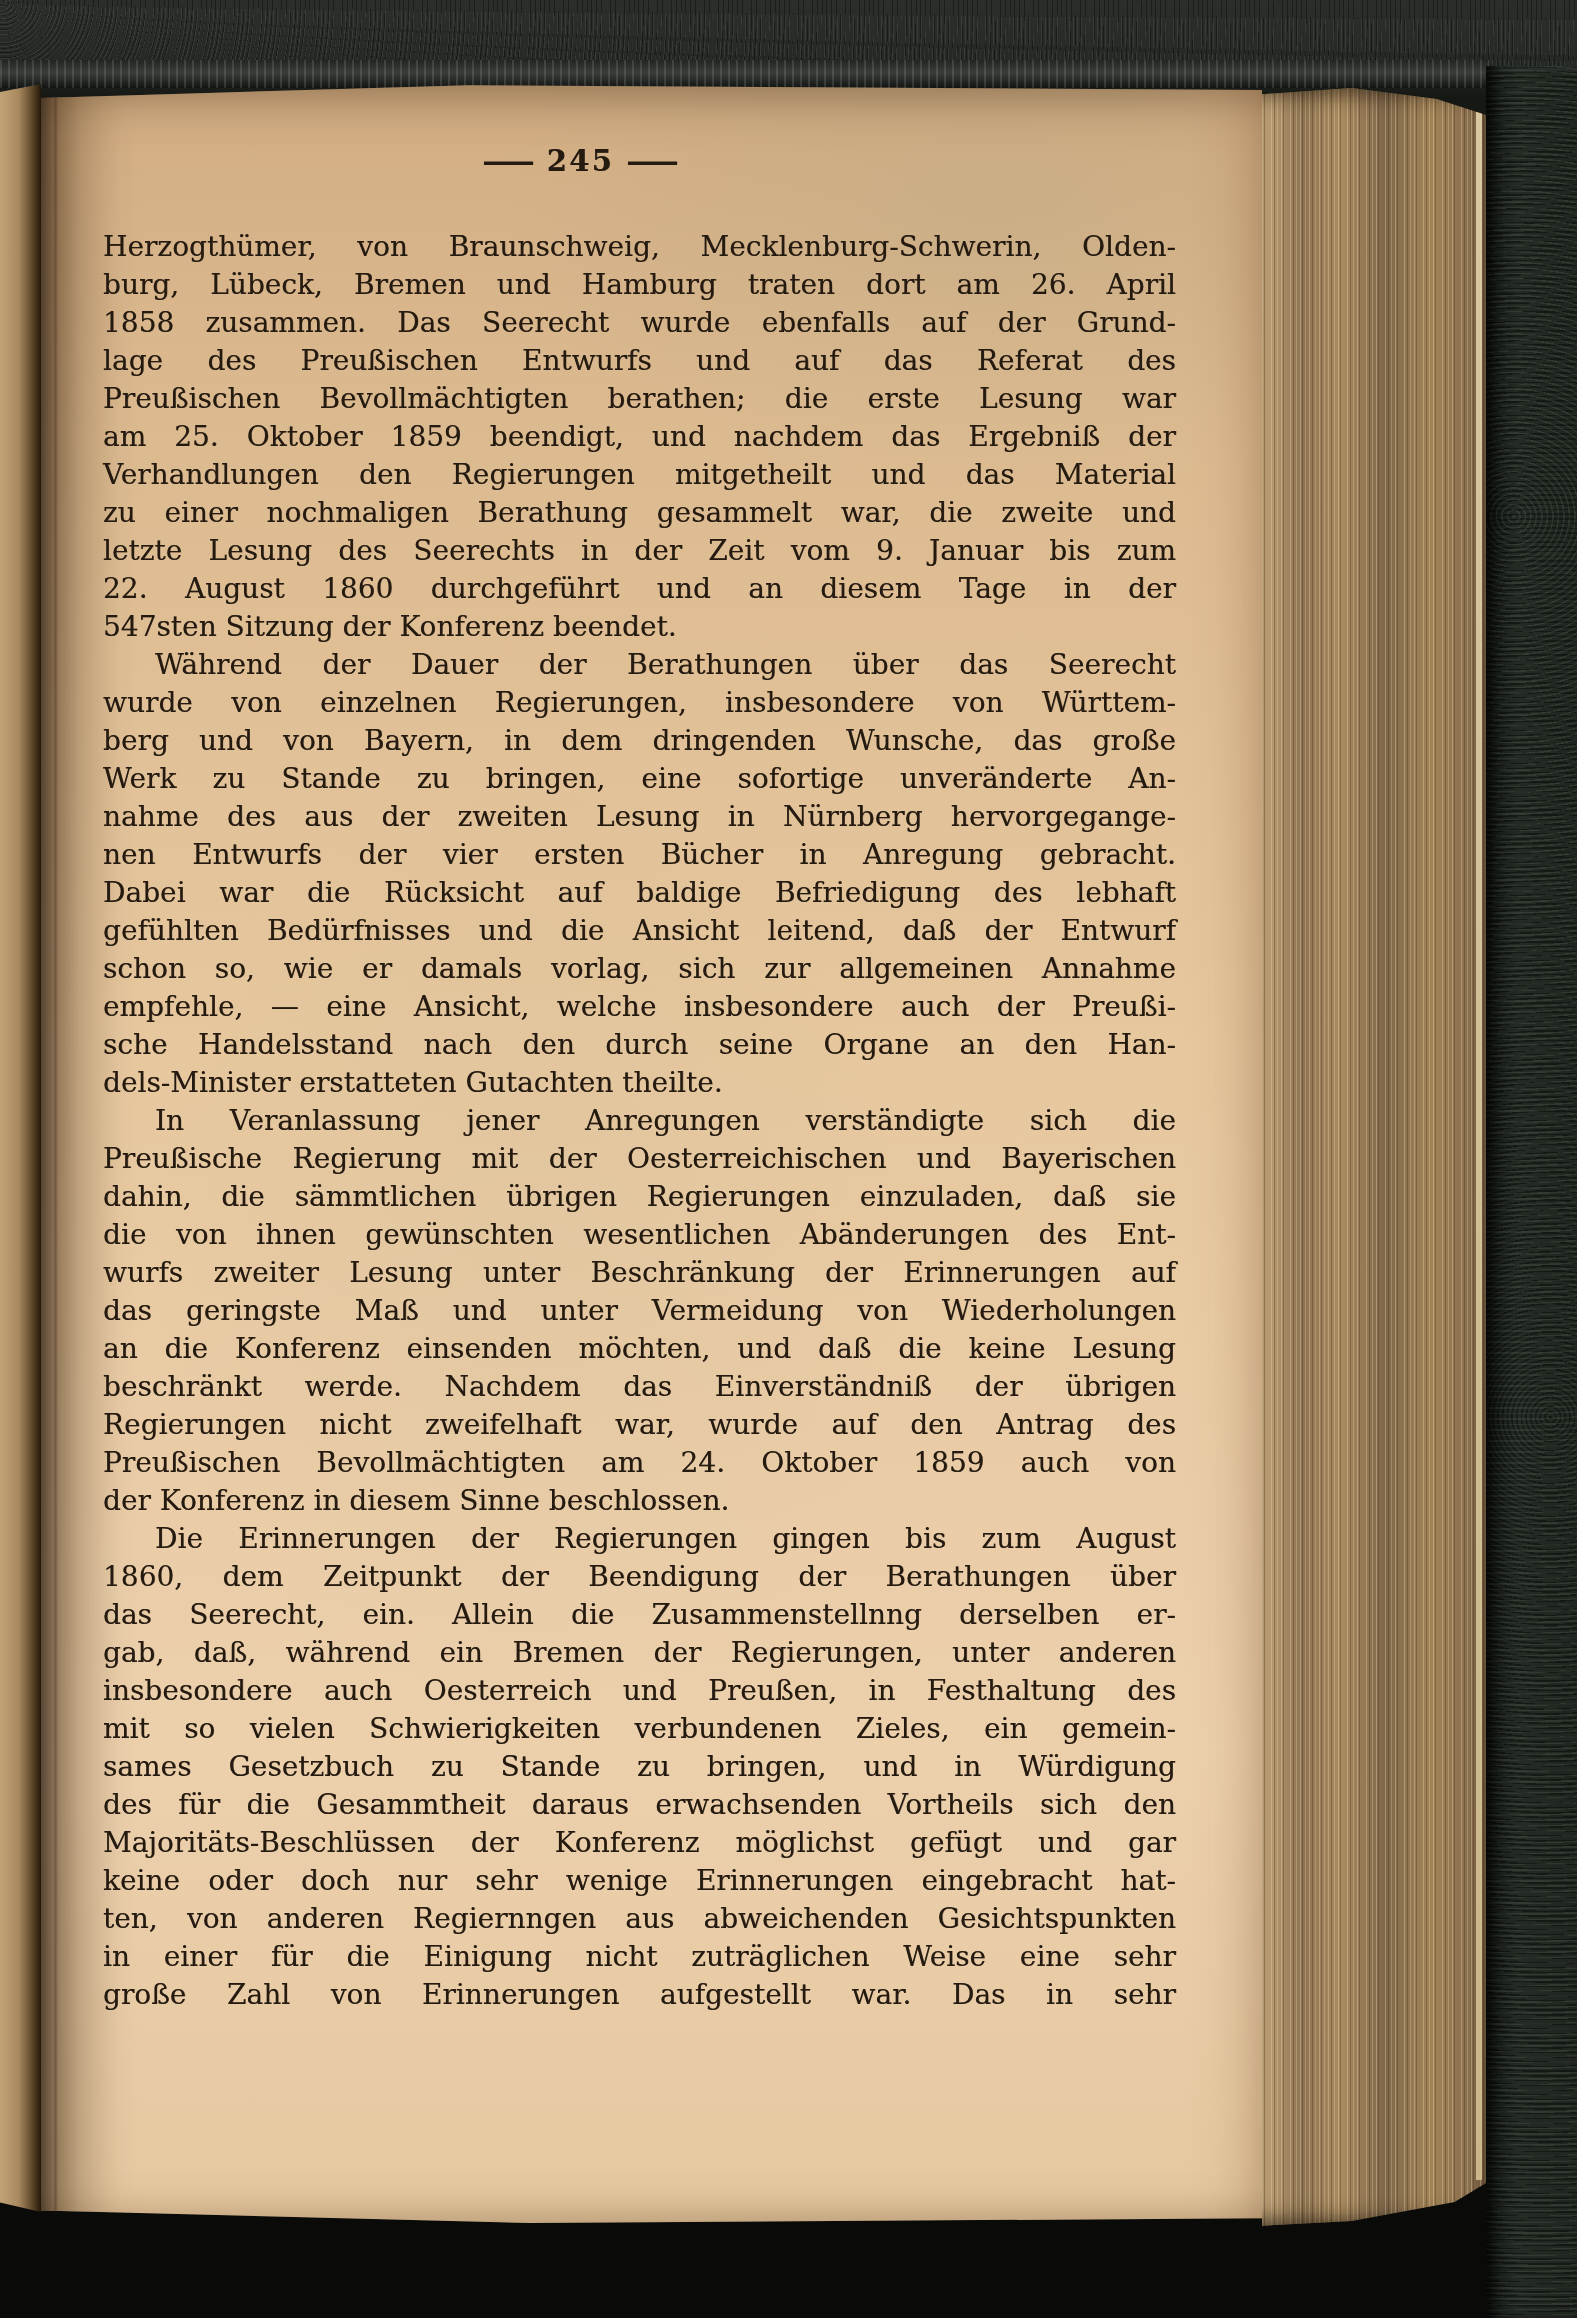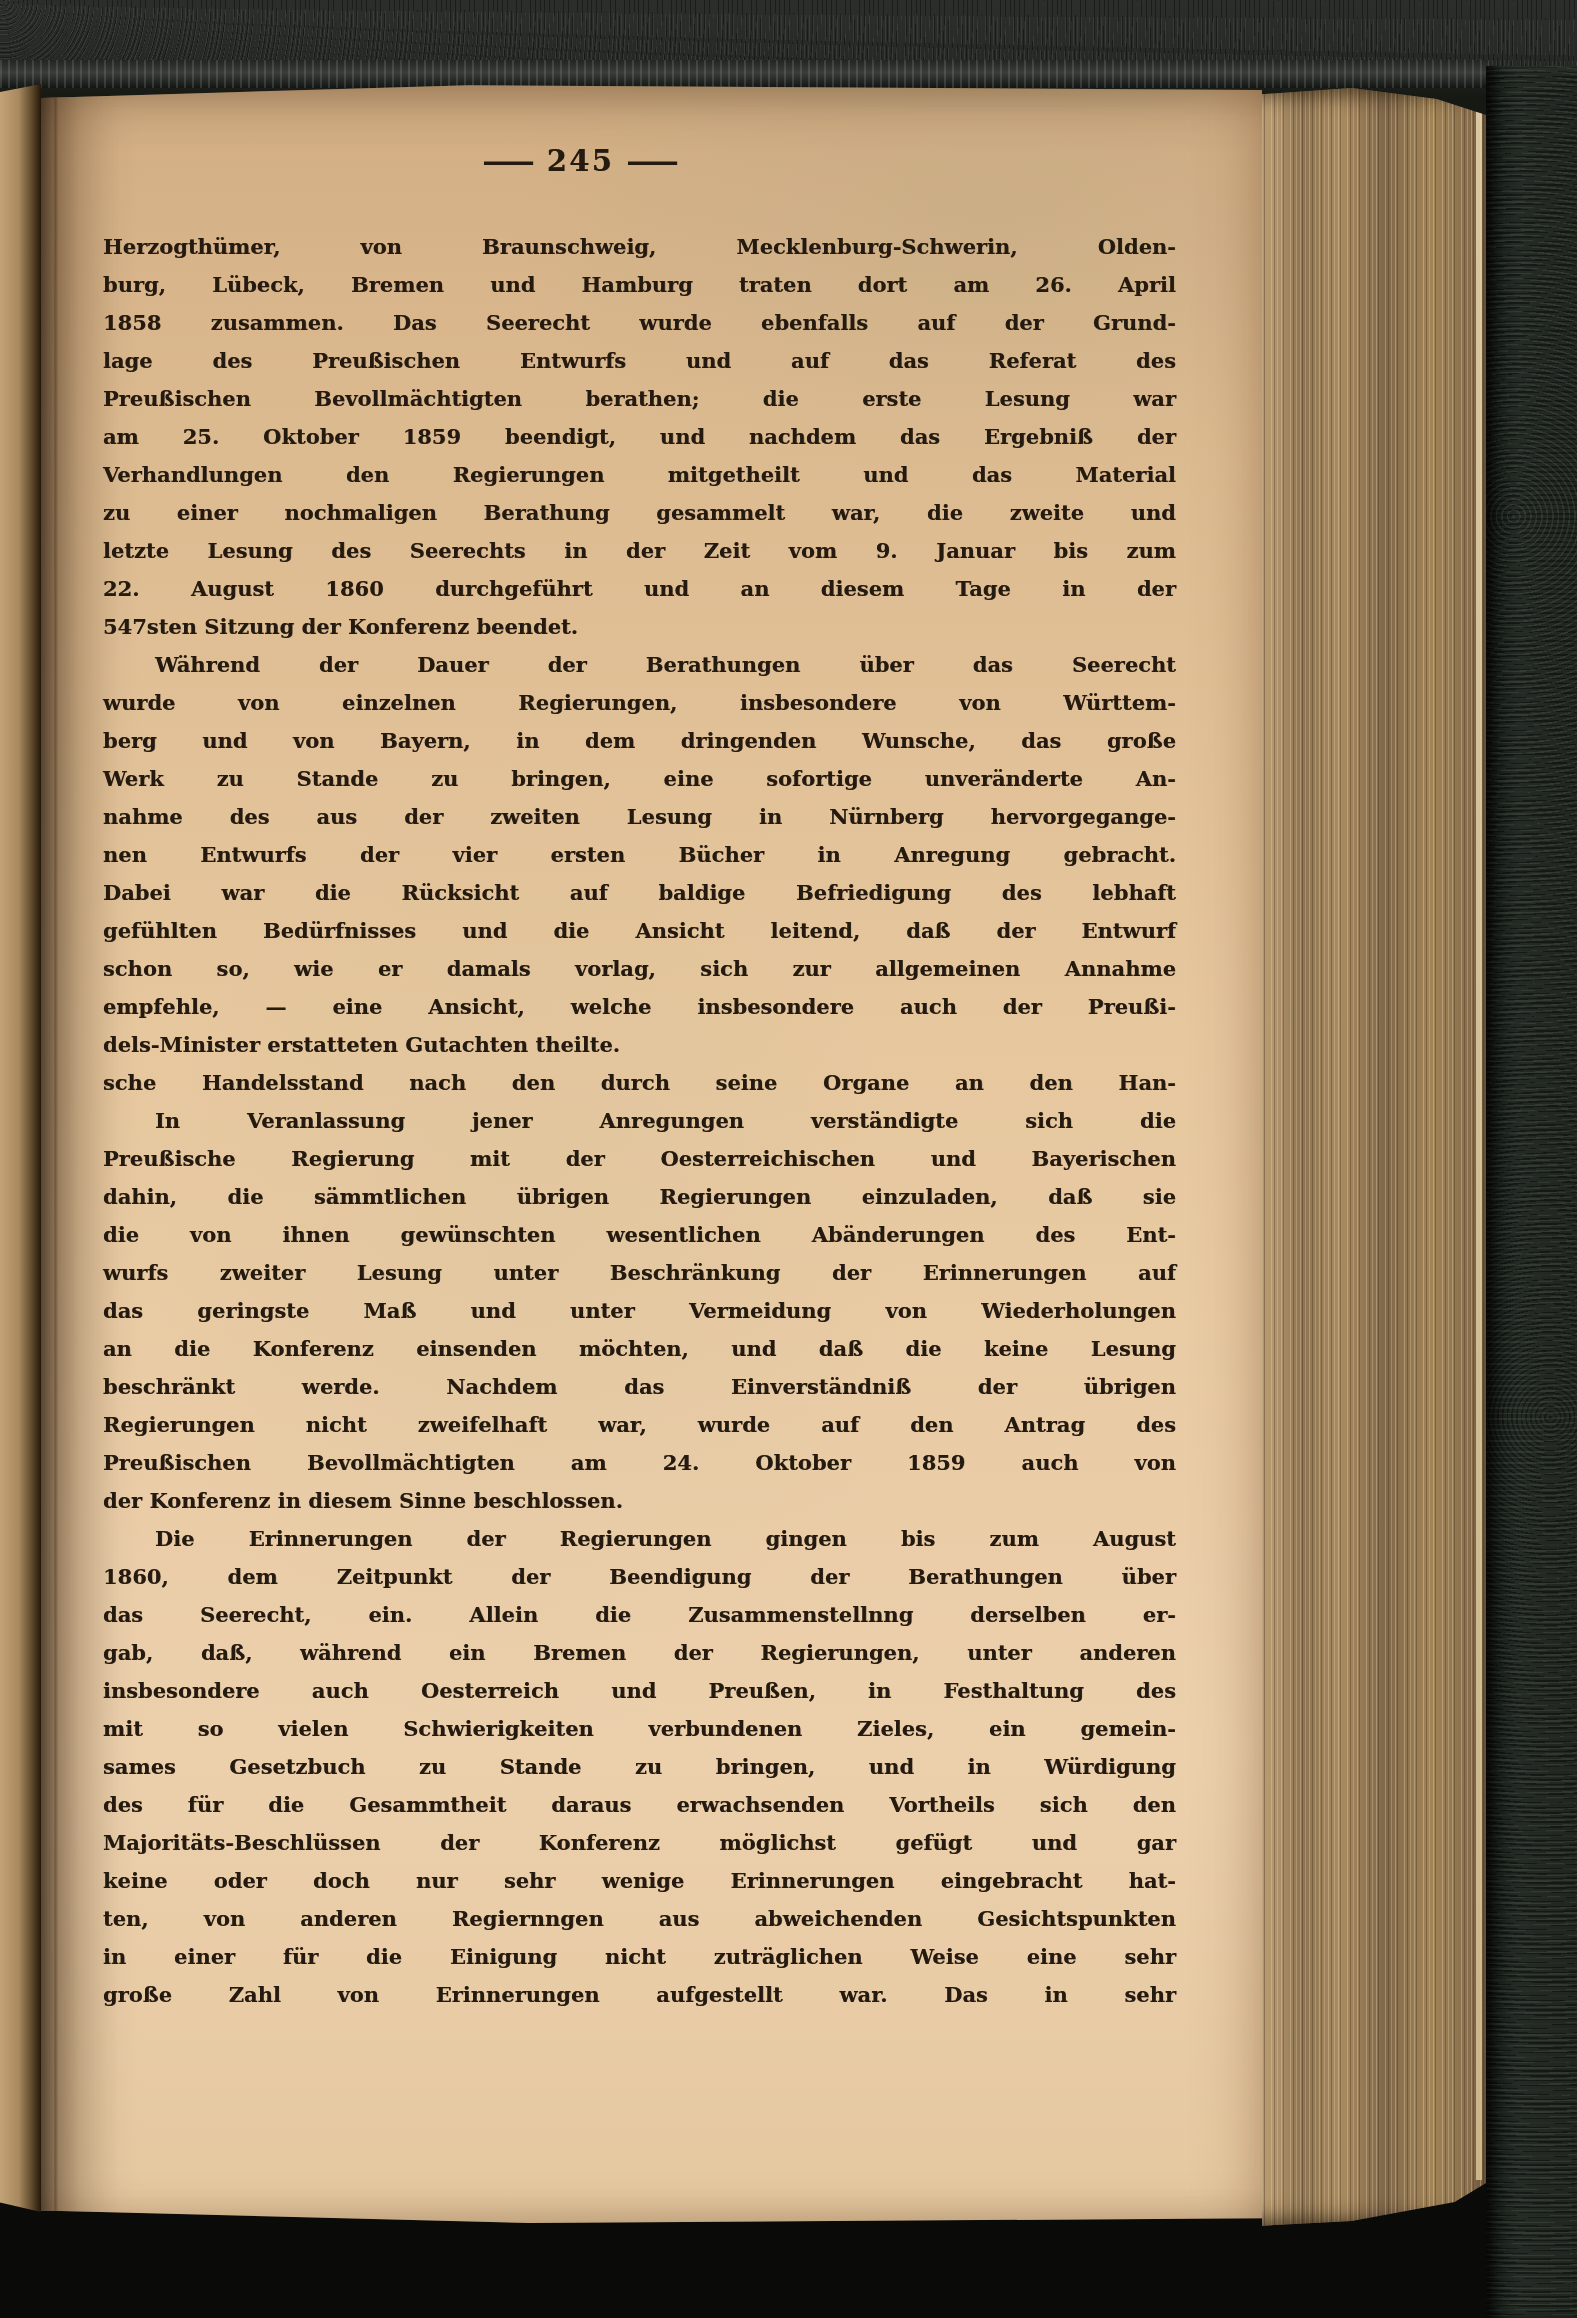--- a/index.html
+++ b/index.html
@@ -77,21 +77,21 @@
   .header{
     position:absolute;left:62px;top:58px;width:1073px;height:41px;
     display:flex;align-items:center;justify-content:center;
     transform:translateX(-59px);
     color:#241a10;font-size:29px;font-weight:bold;
   }
   .header .dash{display:inline-block;transform:scaleX(1.9);margin:0 24px;}
   .header .pnum{letter-spacing:2.4px;text-shadow:0.4px 0.4px 0 rgba(36,26,16,0.6);}
   .text{
     position:absolute;left:62px;top:146px;width:1073px;
-    color:#241a10;font-size:21px;font-weight:bold;line-height:38px;
+    color:#241a10;font-size:28px;font-weight:normal;line-height:38px;
     text-shadow:0.3px 0.3px 0 rgba(36,26,16,0.55);
   }
   .line{text-align:justify;text-align-last:justify;}
   .line.flush{text-align-last:left;}
   .para.indent .line:first-child{text-indent:52px;}
 </style>
 </head>
 <body>
 
 <div class="scene">
@@ -130,22 +130,22 @@
           <div class="line">Während der Dauer der Berathungen über das Seerecht</div>
           <div class="line">wurde von einzelnen Regierungen, insbesondere von Württem-</div>
           <div class="line">berg und von Bayern, in dem dringenden Wunsche, das große</div>
           <div class="line">Werk zu Stande zu bringen, eine sofortige unveränderte An-</div>
           <div class="line">nahme des aus der zweiten Lesung in Nürnberg hervorgegange-</div>
           <div class="line">nen Entwurfs der vier ersten Bücher in Anregung gebracht.</div>
           <div class="line">Dabei war die Rücksicht auf baldige Befriedigung des lebhaft</div>
           <div class="line">gefühlten Bedürfnisses und die Ansicht leitend, daß der Entwurf</div>
           <div class="line">schon so, wie er damals vorlag, sich zur allgemeinen Annahme</div>
           <div class="line">empfehle, — eine Ansicht, welche insbesondere auch der Preußi-</div>
+          <div class="line">sche Handelsstand nach den durch seine Organe an den Han-</div>
           <div class="line flush">dels-Minister erstatteten Gutachten theilte.</div>
-          <div class="line">sche Handelsstand nach den durch seine Organe an den Han-</div>
         </div>
         <div class="para indent">
           <div class="line">In Veranlassung jener Anregungen verständigte sich die</div>
           <div class="line">Preußische Regierung mit der Oesterreichischen und Bayerischen</div>
           <div class="line">dahin, die sämmtlichen übrigen Regierungen einzuladen, daß sie</div>
           <div class="line">die von ihnen gewünschten wesentlichen Abänderungen des Ent-</div>
           <div class="line">wurfs zweiter Lesung unter Beschränkung der Erinnerungen auf</div>
           <div class="line">das geringste Maß und unter Vermeidung von Wiederholungen</div>
           <div class="line">an die Konferenz einsenden möchten, und daß die keine Lesung</div>
           <div class="line">beschränkt werde. Nachdem das Einverständniß der übrigen</div>

